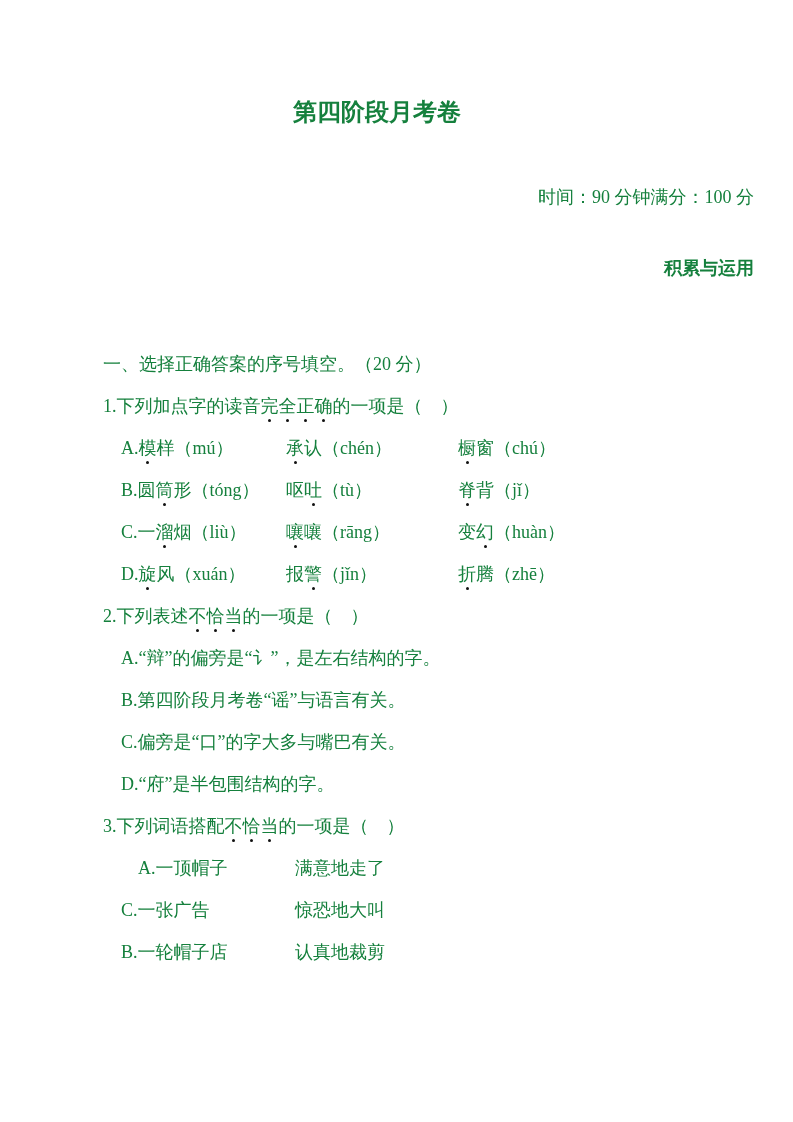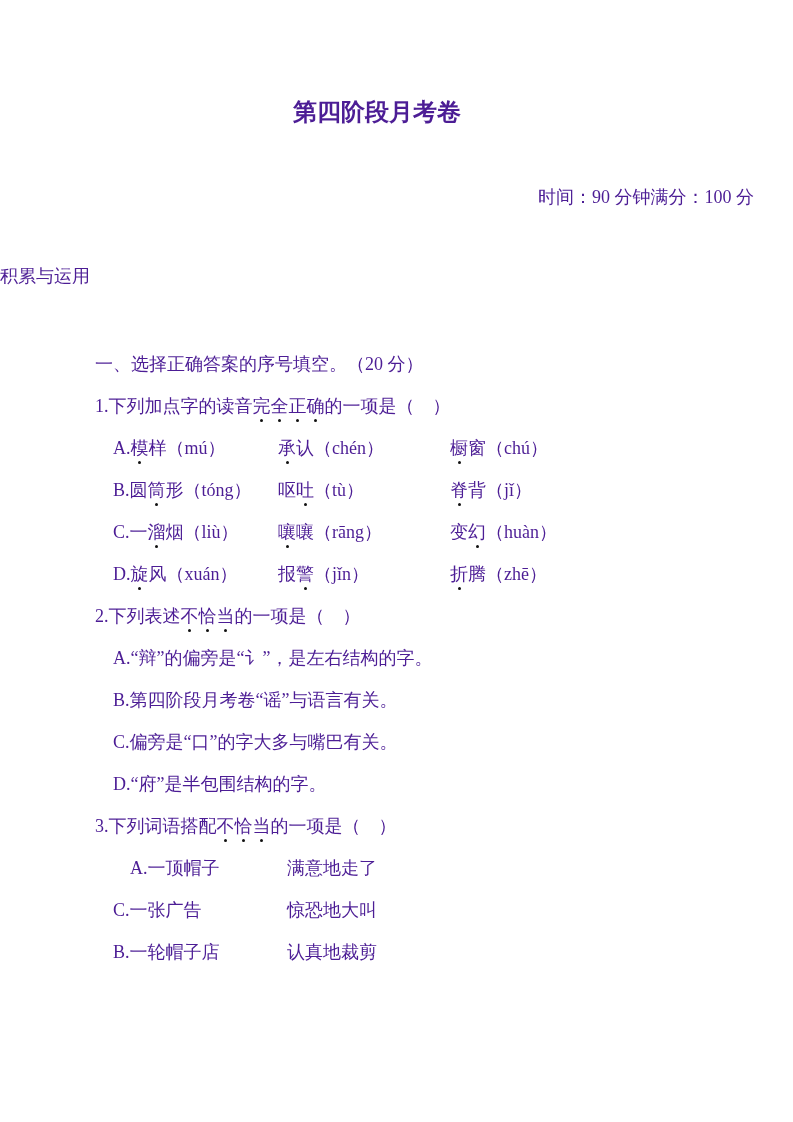--- a/index.html
+++ b/index.html
@@ -5,21 +5,21 @@
   html, body {
     margin: 0;
     padding: 0;
     background: #ffffff;
   }
   .page {
     position: relative;
     width: 754px;
     height: 1122px;
     background: #ffffff;
-    color: #4c1d95;
+    color: #15803d;
     font-family: "Liberation Serif", "DejaVu Serif", serif;
     overflow: hidden;
   }
   .title {
     position: absolute;
     top: 96px;
     left: 0;
     width: 100%;
     text-align: center;
     font-size: 24px;
@@ -30,33 +30,34 @@
     position: absolute;
     top: 185px;
     left: 0;
     width: 100%;
     text-align: right;
     font-size: 18px;
     white-space: pre;
   }
   .section {
     position: absolute;
-    top: 264px;
+    top: 256px;
     left: 0;
     width: 100%;
-    text-align: left;
+    text-align: right;
     font-size: 18px;
-    font-weight: 400;
+    font-weight: 700;
     white-space: pre;
   }
   .content {
     position: absolute;
     top: 352px;
     left: 0;
     width: 100%;
+    padding-left: 8px;
   }
   .line {
     position: relative;
     height: 42px;
     font-size: 18px;
     line-height: 24px;
     white-space: pre;
   }
   .stem {
     padding-left: 95px;

